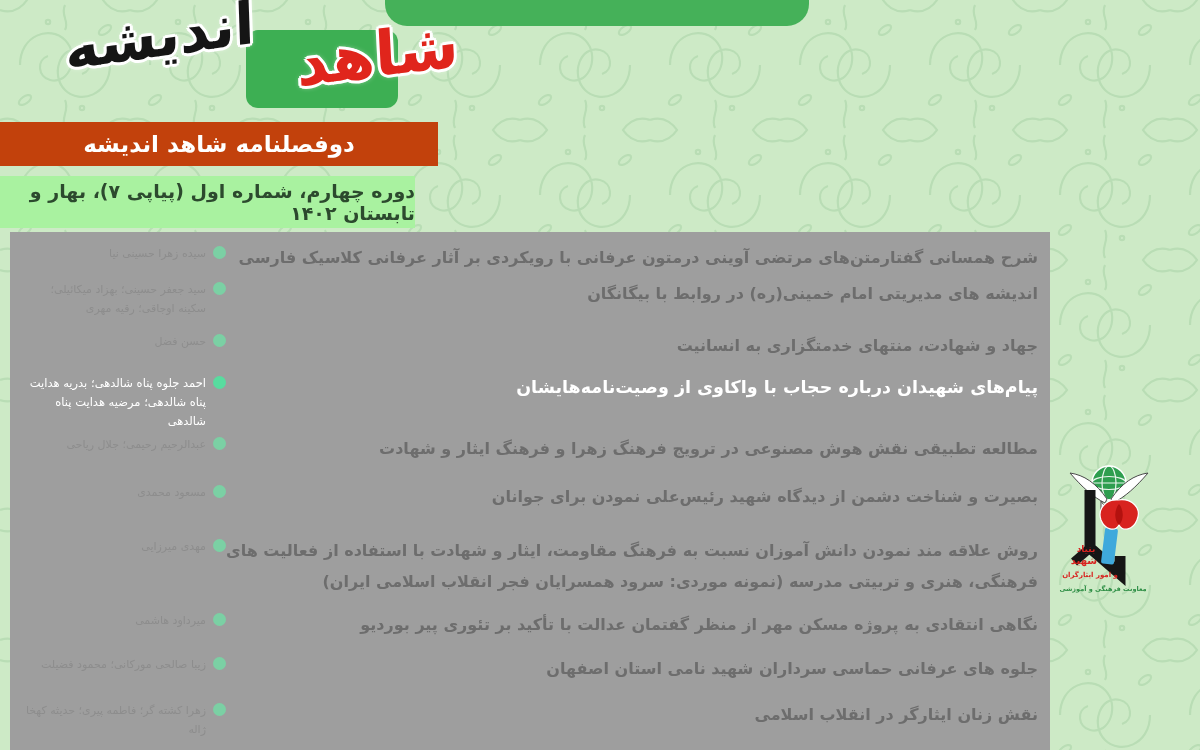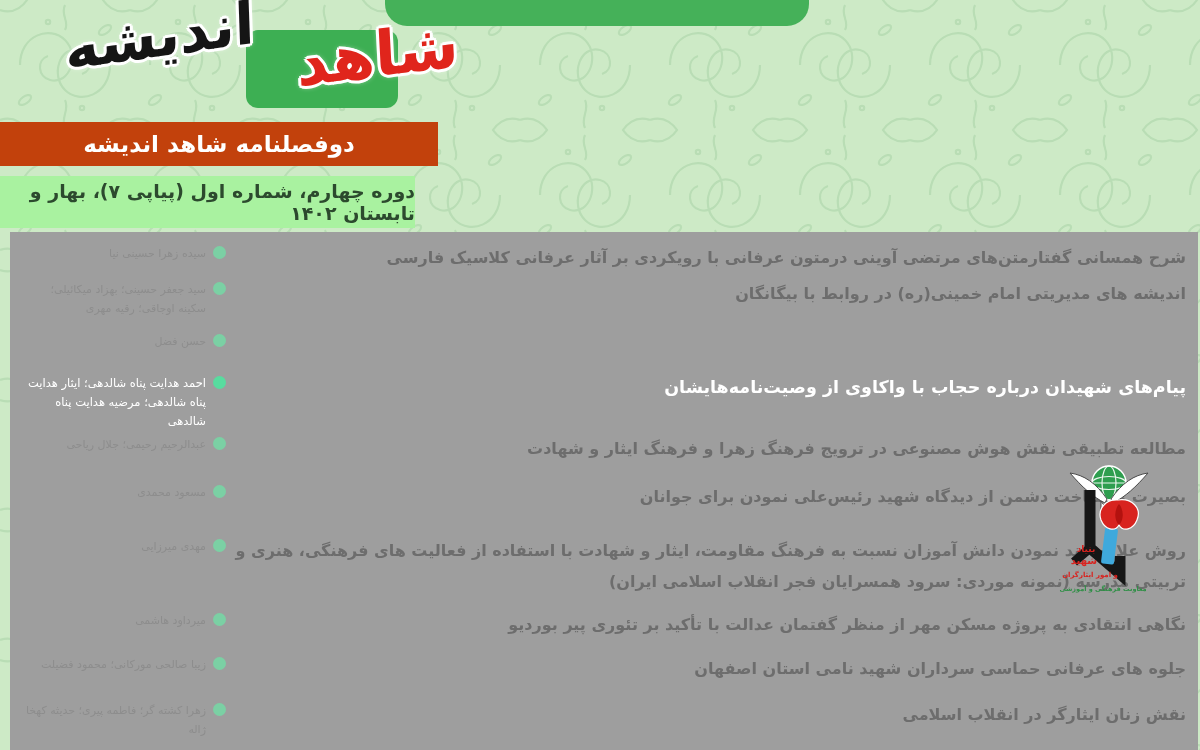--- a/index.html
+++ b/index.html
@@ -31,21 +31,21 @@
     font-size:23px;font-weight:bold;direction:rtl;
   }
   
   .issue-strip{
     position:absolute;left:0;top:176px;width:415px;height:52px;z-index:3;
     background:#a9f2a0;color:#2c4a2e;display:flex;align-items:center;justify-content:center;
     font-size:19px;font-weight:bold;direction:rtl;
   }
   
   .panel{
-    position:absolute;left:10px;top:232px;width:1188px;height:518px;z-index:2;
+    position:absolute;left:10px;top:232px;width:1040px;height:518px;z-index:2;
     background:#9e9e9e;box-sizing:border-box;padding:8px 12px 0 14px;
   }
   .row{display:flex;align-items:flex-start;}
   .authors-cell{
     width:202px;flex:0 0 202px;display:flex;direction:rtl;justify-content:flex-start;
     gap:7px;padding-top:4px;box-sizing:border-box;
   }
   .dot{width:13px;height:13px;border-radius:50%;background:#7bd0a4;flex:0 0 13px;margin-top:2px;}
   .authors-text{
     font-size:11px;line-height:19px;color:#8d8d8d;text-align:right;direction:rtl;cursor:pointer;
@@ -115,26 +115,27 @@
         <span class="authors-text">سید جعفر حسینی؛ بهزاد میکائیلی؛ سکینه اوجاقی؛ رقیه مهری</span>
       </div>
       <div class="title-cell">اندیشه های مدیریتی امام خمینی(ره) در روابط با بیگانگان</div>
     </div>
 
     <div class="row mh42">
       <div class="authors-cell">
         <span class="dot"></span>
         <span class="authors-text">حسن فضل</span>
       </div>
+      <div class="title-cell">جهاد و شهادت، منتهای خدمتگزاری به انسانیت</div>
     </div>
 
     <div class="row hl mh60">
       <div class="authors-cell">
         <span class="dot"></span>
-        <span class="authors-text">احمد هدایت پناه شالدهی؛ ایثار هدایت پناه شالدهی؛ مرضیه هدایت پناه شالدهی</span>
+        <span class="authors-text">احمد جلوه پناه شالدهی؛ بدریه هدایت پناه شالدهی؛ مرضیه هدایت پناه شالدهی</span>
       </div>
       <div class="title-cell">پیام‌های شهیدان درباره حجاب با واکاوی از وصیت‌نامه‌هایشان</div>
     </div>
 
     <div class="row mh48">
       <div class="authors-cell">
         <span class="dot"></span>
         <span class="authors-text">عبدالرحیم رحیمی؛ جلال ریاحی</span>
       </div>
       <div class="title-cell">مطالعه تطبیقی نقش هوش مصنوعی در ترویج فرهنگ زهرا و فرهنگ ایثار و شهادت</div>

